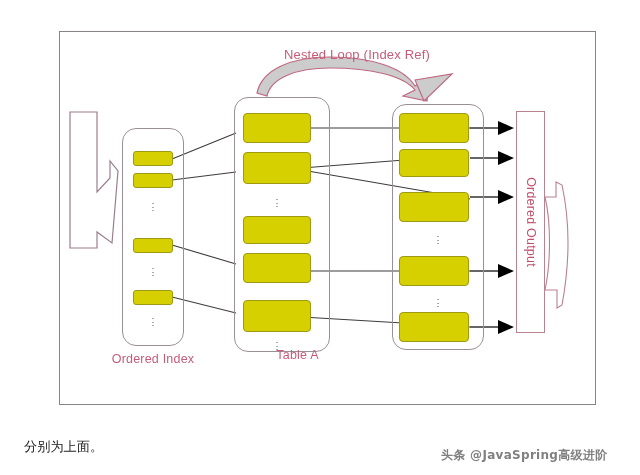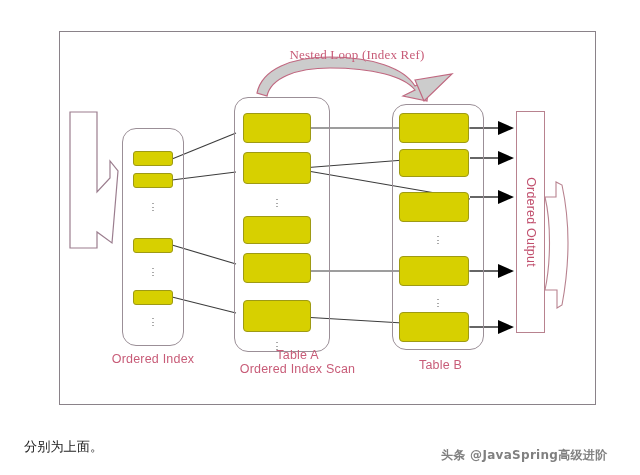--- a/index.html
+++ b/index.html
@@ -112,21 +112,21 @@
     color: #c85c78;
     font-size: 12.5px;
     white-space: nowrap;
     text-align: center;
     letter-spacing: 0.2px;
   }
   .label-ordered-index { left: 83px;  top: 352px; width: 140px; }
   .label-table-a       { left: 240px; top: 348px; width: 115px; }
   .label-table-a-sub   { left: 210px; top: 362px; width: 175px; }
   .label-table-b       { left: 393px; top: 358px; width: 95px;  }
-  .label-nested-loop   { left: 262px; top: 47px;  width: 190px; font-size: 13px; font-family: Liberation Serif, serif; }
+  .label-nested-loop   { left: 262px; top: 47px;  width: 190px; font-size: 13px; }
 
   
   .caption {
     position: absolute;
     left: 24px;
     top: 418px;
     width: 600px;
     color: #1c1c1c;
     font-family: "Liberation Serif", serif;
     font-size: 13.2px;
@@ -295,22 +295,20 @@
       <span>.</span>
     </div>
   <div class="cell" style="left:399px; top:312px; width:70px; height:30px;"></div>
 
   <div class="output-box"></div>
   <div class="output-label">Ordered Output</div>
 
   <div class="pink-label label-nested-loop">Nested Loop (Index Ref)</div>
   <div class="pink-label label-ordered-index">Ordered Index</div>
   <div class="pink-label label-table-a">Table  A</div>
-  <div class="pink-label label-table-a-sub">Ordered Index Scan</div>
-  <div class="pink-label label-table-b">Table  B</div>
 
   <div class="caption">
     <span class="indent"></span><br>
     <span>分别为上面。</span>
   </div>
 
   <div class="watermark">头条 @JavaSpring高级进阶</div>
 
 </div>
 

